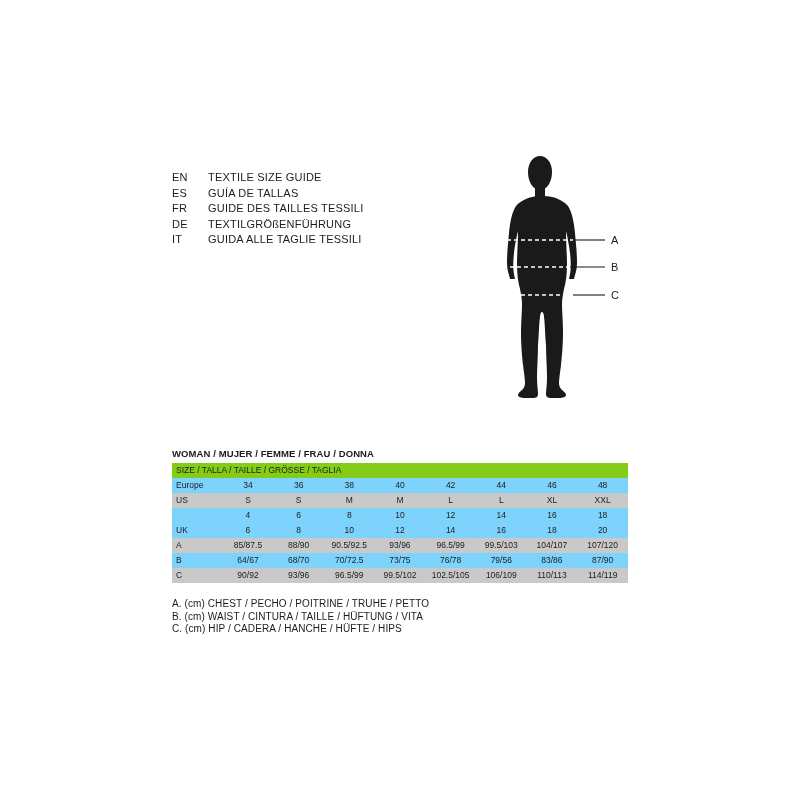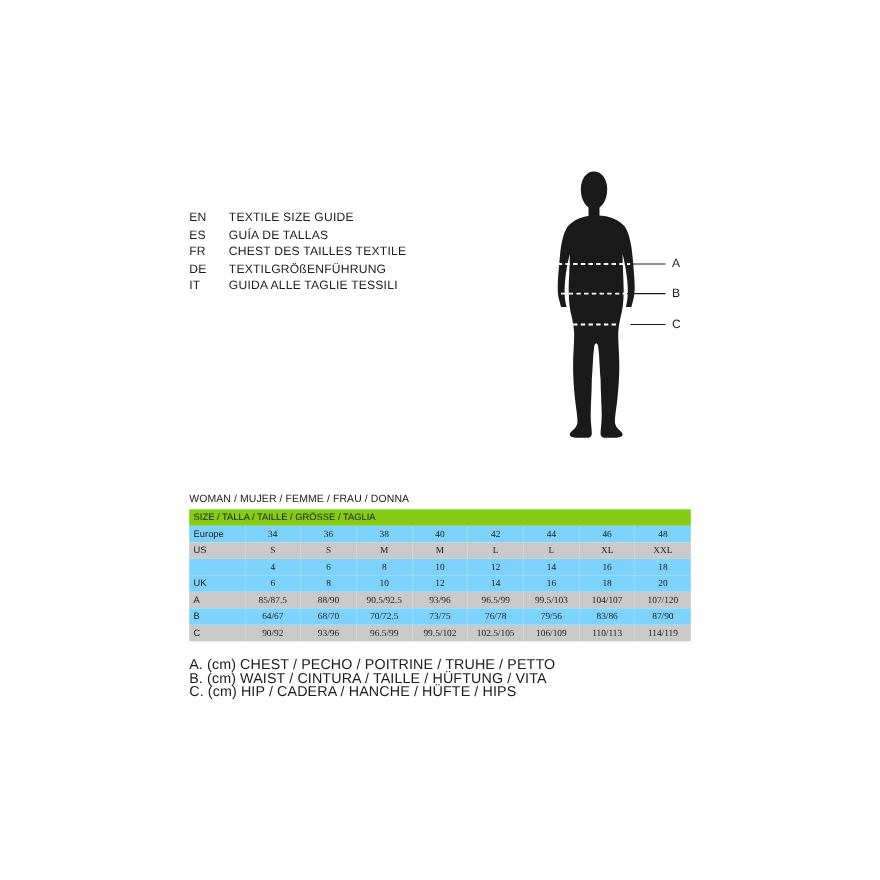--- a/index.html
+++ b/index.html
@@ -15,21 +15,20 @@
     position: relative;
     overflow: hidden;
   }
 
   
   #lang-block {
     position: absolute;
     left: 172px;
     top: 170px;
     width: 300px;
-    margin-top: 21px;
   }
   .lang-row {
     display: flex;
     align-items: baseline;
     font-size: 11px;
     line-height: 15.5px;
     letter-spacing: 0.2px;
     color: #1c1c1c;
   }
   .lang-code {
@@ -57,21 +56,21 @@
 
   
   #table-area {
     position: absolute;
     left: 172px;
     top: 448px;
     width: 456px;
   }
   #woman-heading {
     font-size: 9.5px;
-    font-weight: normal;
+    font-weight: bold;
     color: #1a1a1a;
     letter-spacing: 0.1px;
     margin-bottom: 4px;
   }
   table.size-table {
     border-collapse: collapse;
     width: 456px;
     font-size: 8.5px;
     color: #1c1c1c;
     table-layout: fixed;
@@ -84,54 +83,53 @@
   }
   tr.band-dark td { background: #c9c9c9; }
   tr.band-light td { background: #7dd3fc; }
   tr.band-white td { background: #7dd3fc; }
   td.label-col {
     width: 78px;
     text-align: left;
   }
   td.val {
     text-align: center;
-    font-family: Liberation Serif, serif;
   }
   tr.header-row td {
     background: #84cc16;
     font-size: 8.5px;
     text-align: left;
   }
 
   
   #legend {
     position: absolute;
     left: 172px;
     top: 598px;
-    font-size: 13px;
+    font-size: 10px;
     line-height: 12.5px;
     color: #1c1c1c;
     letter-spacing: 0.1px;
   }
 </style>
 </head>
 <body>
 
 <div id="lang-block">
   <div class="lang-row">
     <span class="lang-code">EN</span>
     <span class="lang-text">TEXTILE SIZE GUIDE</span>
   </div>
   <div class="lang-row">
     <span class="lang-code">ES</span>
     <span class="lang-text">GUÍA DE TALLAS</span>
   </div>
   <div class="lang-row">
     <span class="lang-code">FR</span>
-    <span class="lang-text">CHEST DES TAILLES TEXTILE</span>
+    <span class="lang-text">GUIDE DES TAILLES TESSILI</span>
   </div>
   <div class="lang-row">
     <span class="lang-code">DE</span>
     <span class="lang-text">TEXTILGRÖßENFÜHRUNG</span>
   </div>
   <div class="lang-row">
     <span class="lang-code">IT</span>
     <span class="lang-text">GUIDA ALLE TAGLIE TESSILI</span>
   </div>
 </div>

